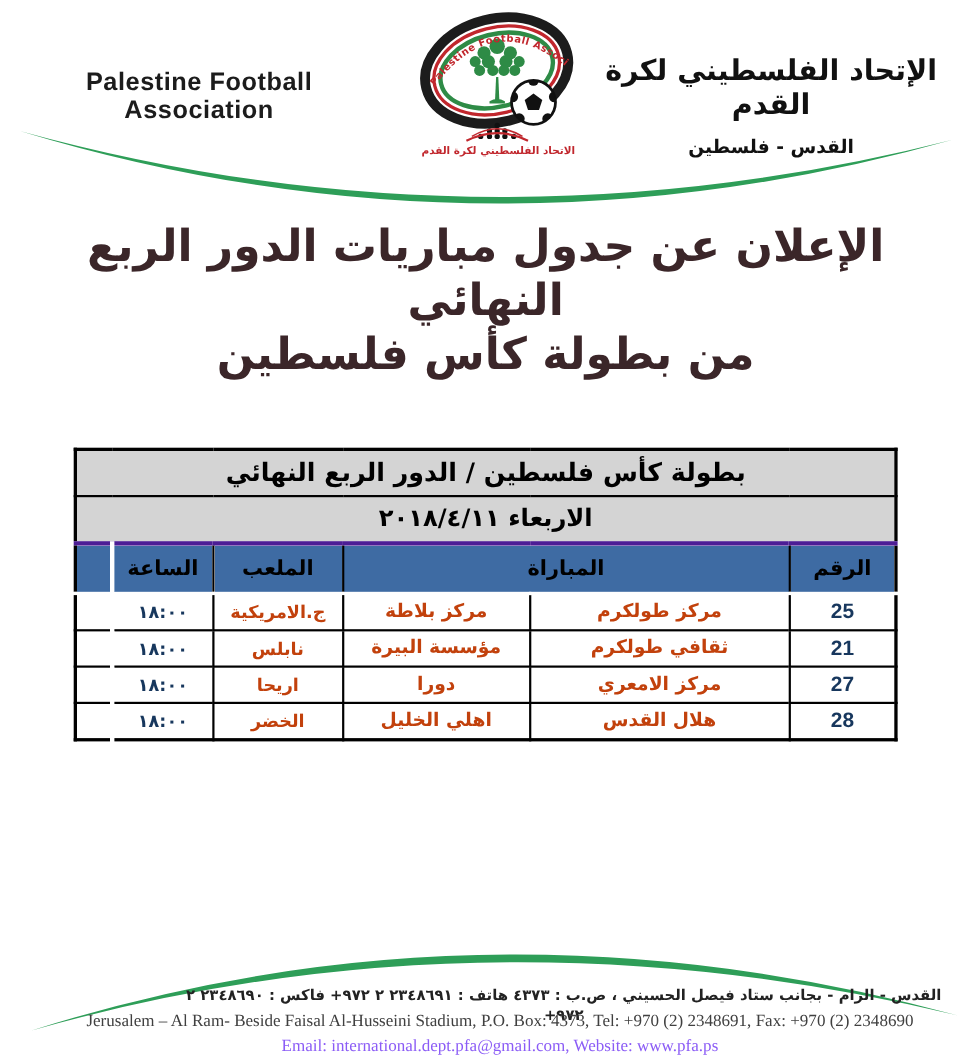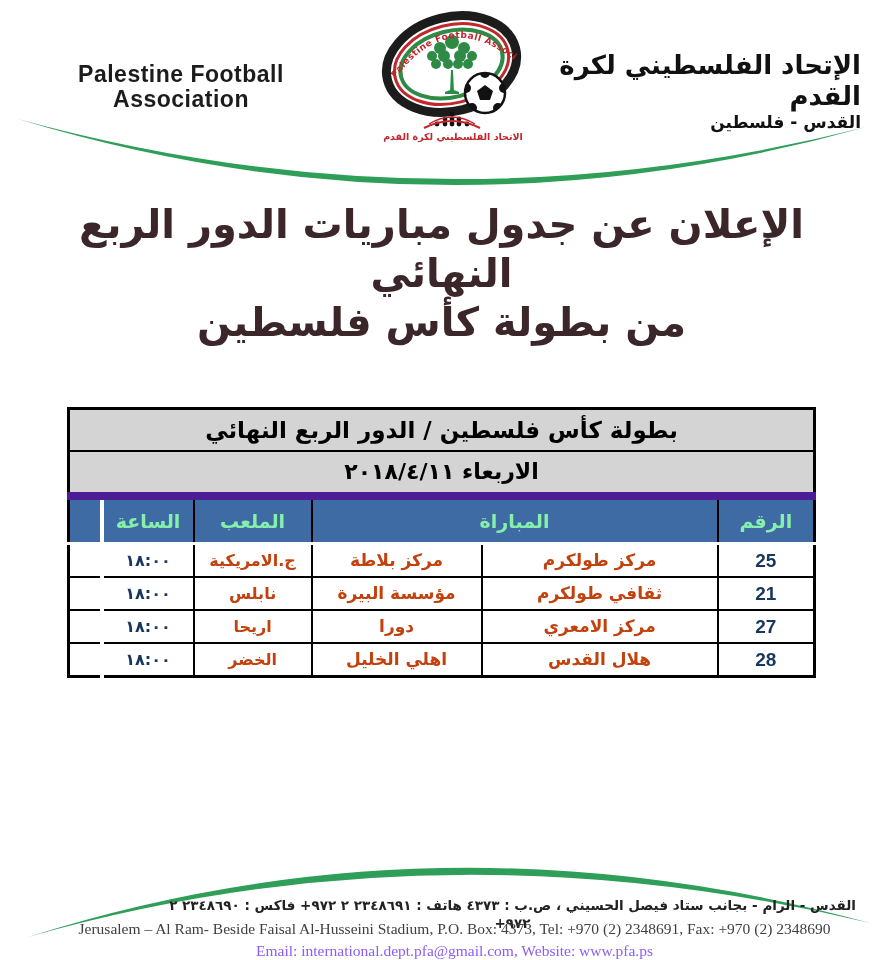--- a/index.html
+++ b/index.html
@@ -4,40 +4,40 @@
 <style>
   html,body{margin:0;padding:0;background:#fff;}
   .page{position:relative;width:879px;height:960px;background:#ffffff;overflow:hidden;
         font-family:"DejaVu Sans",sans-serif;}
 
   
   .header-left{position:absolute;left:26px;top:62px;width:310px;text-align:center;color:#1c1c1c;}
   .org-en{font:bold 23px/1.1 "Liberation Sans","DejaVu Sans",sans-serif;letter-spacing:.5px;}
   .loc-en{font:bold 16px/1.1 "Liberation Sans","DejaVu Sans",sans-serif;margin-top:12px;letter-spacing:.5px;}
 
-  .header-right{position:absolute;right:18px;top:50px;width:320px;direction:rtl;color:#111;}
+  .header-right{position:absolute;right:18px;top:50px;width:320px;text-align:center;direction:rtl;color:#111;}
   .org-ar{font:bold 26px/1.2 "DejaVu Sans",sans-serif;}
-  .loc-ar{font:bold 17px/1.2 "DejaVu Sans",sans-serif;}
+  .loc-ar{font:bold 17px/1.2 "DejaVu Sans",sans-serif;margin-top:12px;}
 
   .logo{position:absolute;left:366px;top:4px;width:178px;height:140px;}
   .swoosh-top{position:absolute;left:0;top:105px;width:879px;height:100px;}
   .swoosh-bottom{position:absolute;left:0;top:845px;width:879px;height:115px;}
 
   
   .main-title{position:absolute;left:62px;right:58px;top:200px;direction:rtl;text-align:center;
               color:#3B2629;font:bold 40px/1.22 "DejaVu Sans",sans-serif;}
 
   
   .sched{position:absolute;left:67px;top:407px;width:746px;border-collapse:collapse;
          border:3px solid #000;table-layout:fixed;direction:rtl;}
   .sched td{border:2px solid #000;text-align:center;vertical-align:middle;padding:0;overflow:hidden;}
   .gray-row td{background:#D4D4D4;height:40px;font:bold 23px/1 "DejaVu Sans",sans-serif;color:#000000;}
   .gray-row.date td{font-size:22px;}
-  .blue-row td{background:#3E6BA3;color:#86efac;height:42px;font:bold 19px/1 "DejaVu Sans",sans-serif;
-               border-top:8px solid #4c1d95;border-bottom:3px solid #fff;}
+  .blue-row td{background:#3E6BA3;color:#000000;height:42px;font:bold 19px/1 "DejaVu Sans",sans-serif;
+               border-top:4px solid #4c1d95;border-bottom:3px solid #fff;}
   .data-row td{height:31px;background:#fff;font:bold 17px/1 "DejaVu Sans",sans-serif;color:#c2410c;}
   .data-row .c-num{font-size:19px;color:#17375D;font-family:"Liberation Sans","DejaVu Sans",sans-serif;}
   .data-row .c-time{font-size:16px;color:#17375D;}
   .data-row .c-venue{font-size:16px;}
   td.gapL{border-left:4px solid #fff !important;}
 
   
   .foot-ar{position:absolute;left:150px;right:4px;top:897px;text-align:center;direction:rtl;
            font:bold 13.5px/1.3 "DejaVu Sans",sans-serif;color:#222;}
   .foot-en{position:absolute;left:30px;right:0;top:919px;text-align:center;

